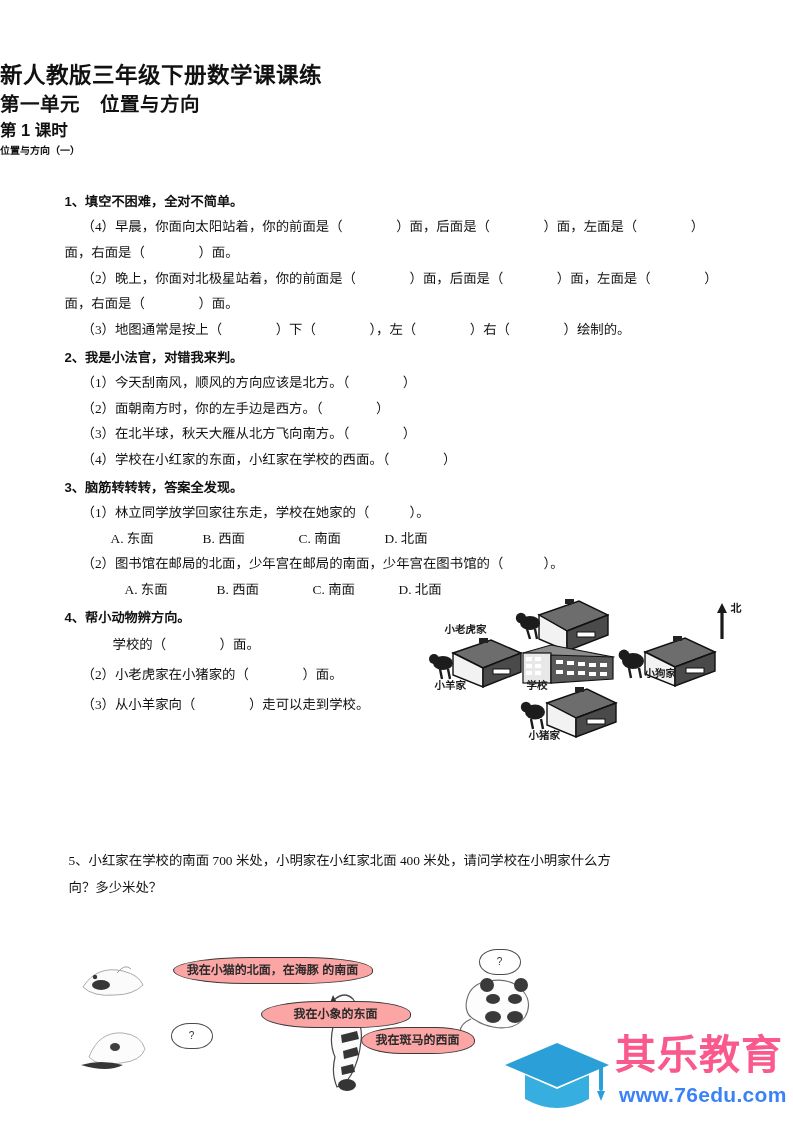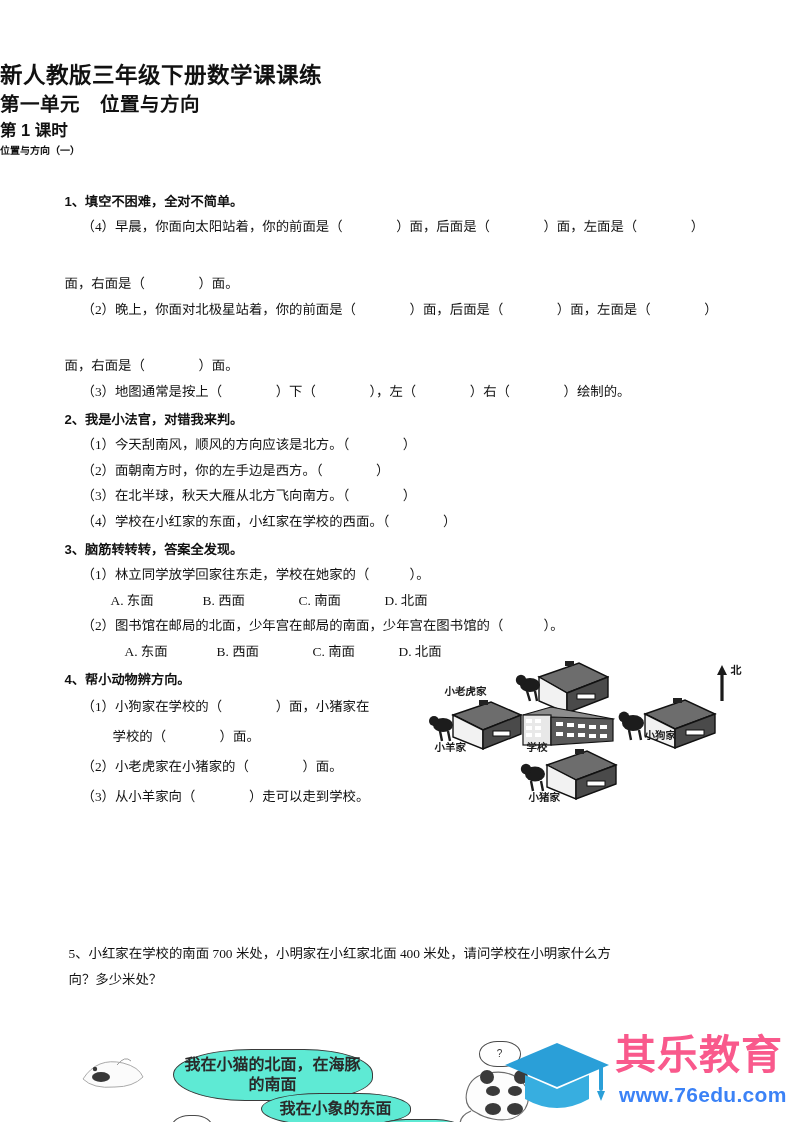--- a/index.html
+++ b/index.html
@@ -36,21 +36,21 @@
 
   
   .body-area{margin:0 auto;width:680px;padding-left:8px;box-sizing:border-box;}
   .q-head{
     font-family:"Liberation Sans","DejaVu Sans",sans-serif;
     font-weight:bold;font-size:13.2px;line-height:1.9;margin-top:2px;
   }
   .q-line{
     font-size:13.4px;line-height:1.92;padding-left:17px;white-space:pre-wrap;
   }
-  .q-line.cont{padding-left:0;margin-top:31px;}
+  .q-line.cont{padding-left:0;}
   .q-line.indent2{padding-left:48px;}
   .opts{
     font-size:13.4px;line-height:1.92;padding-left:46px;
   }
   .opts span{display:inline-block;}
   .opt-a{width:92px;}
   .opt-b{width:96px;}
   .opt-c{width:86px;}
 
   .q5{
@@ -87,26 +87,26 @@
   }
   .inline-box{
     display:inline-block;width:44px;height:19px;
     border:1.6px solid #1a1a1a;background:#fff;
   }
   .pic6{position:relative;width:700px;height:215px;margin-top:6px;}
 
   .bubble{
     position:absolute;
     font-family:"Liberation Sans","DejaVu Sans",sans-serif;
-    font-size:16px;font-weight:bold;color:#2a2a2a;
+    font-size:12px;font-weight:bold;color:#2a2a2a;
     text-align:center;line-height:1.25;
     padding:5px 10px;
     border:1.3px solid #3a3a3a;
     border-radius:48% 42% 46% 44%/60% 58% 55% 62%;
-    background:#5eead4;
+    background:#fca5a5;
   }
   .bubble-q{
     position:absolute;width:40px;height:24px;
     border:1.2px solid #4a4a4a;border-radius:50%/58%;
     background:#fff;font-size:10px;text-align:center;line-height:23px;
     font-family:"Liberation Sans","DejaVu Sans",sans-serif;color:#333;
   }
 
   .sketch{position:absolute;opacity:.86;}
 
@@ -166,21 +166,20 @@
       </div>
       <div class="q-line">（2）图书馆在邮局的北面，少年宫在邮局的南面，少年宫在图书馆的（　　　）。</div>
       <div class="opts" style="padding-left:60px;">
         <span class="opt-a">A. 东面</span><span class="opt-b">B. 西面</span><span class="opt-c">C. 南面</span><span>D. 北面</span>
       </div>
     </div>
 
     <div class="sec4">
       <div class="q-head">4、帮小动物辨方向。</div>
       <div class="sec4-text">
-        <div class="q-line">（1）小狗家在学校的（　　　　）面，小猪家在</div>
         <div class="q-line indent2">学校的（　　　　）面。</div>
         <div class="q-line">（2）小老虎家在小猪家的（　　　　）面。</div>
         <div class="q-line">（3）从小羊家向（　　　　）走可以走到学校。</div>
       </div>
 
       <div class="pic4">
 
         <div class="northwrap">
           <svg width="14" height="40" viewBox="0 0 14 40">
             <path d="M7 2 L12 12 L8.6 12 L8.6 38 L5.4 38 L5.4 12 L2 12 Z" fill="#1a1a1a"></path>

